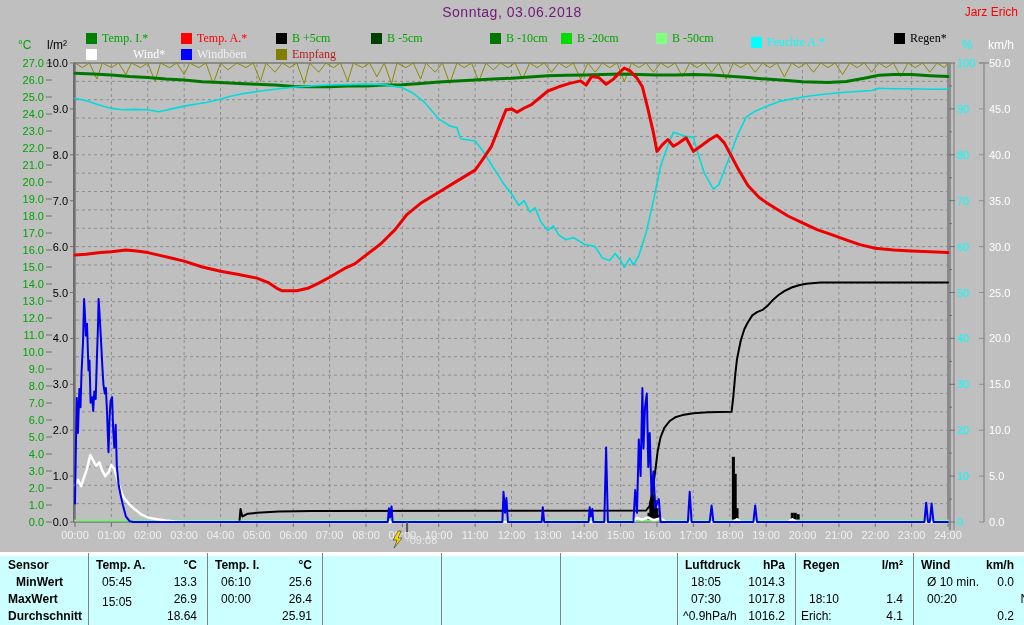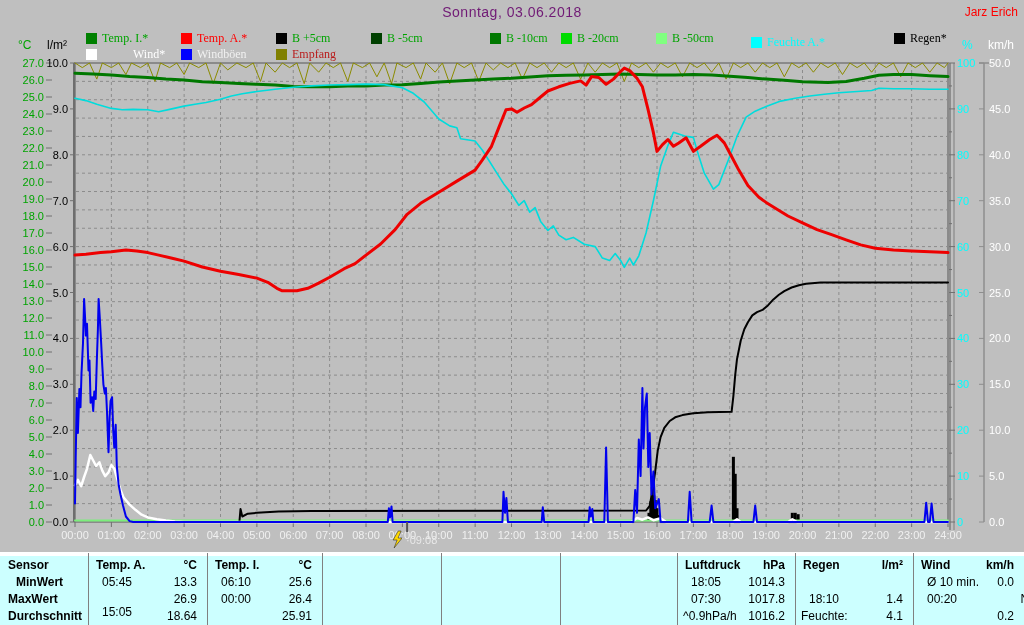--- a/index.html
+++ b/index.html
@@ -370,21 +370,21 @@
     <div class="tsep" style="left: 795px;"></div>
     <div class="tsep" style="left: 913px;"></div>
     <div class="tcell b" style="left: 8px; top: 1px;">Sensor</div>
     <div class="tcell b" style="left: 8px; top: 18px; margin-left: 8px;">MinWert</div>
     <div class="tcell b" style="left: 8px; top: 35px;">MaxWert</div>
     <div class="tcell b" style="left: 8px; top: 52px;">Durchschnitt</div>
     <div class="tcell b" style="left: 96px; top: 1px;">Temp. A.</div>
     <div class="tcell b r" style="left: 96px; top: 1px; width: 101px;">°C</div>
     <div class="tcell " style="left: 102px; top: 18px;">05:45</div>
     <div class="tcell r" style="left: 96px; top: 18px; width: 101px;">13.3</div>
-    <div class="tcell " style="left: 102px; top: 48px;">15:05</div>
+    <div class="tcell " style="left: 102px; top: 38px;">15:05</div>
     <div class="tcell r" style="left: 96px; top: 35px; width: 101px;">26.9</div>
     <div class="tcell r" style="left: 96px; top: 52px; width: 101px;">18.64</div>
     <div class="tcell b" style="left: 215px; top: 1px;">Temp. I.</div>
     <div class="tcell b r" style="left: 215px; top: 1px; width: 97px;">°C</div>
     <div class="tcell " style="left: 221px; top: 18px;">06:10</div>
     <div class="tcell r" style="left: 215px; top: 18px; width: 97px;">25.6</div>
     <div class="tcell " style="left: 221px; top: 35px;">00:00</div>
     <div class="tcell r" style="left: 215px; top: 35px; width: 97px;">26.4</div>
     <div class="tcell r" style="left: 215px; top: 52px; width: 97px;">25.91</div>
     <div class="tcell b" style="left: 685px; top: 1px;">Luftdruck</div>
@@ -392,21 +392,21 @@
     <div class="tcell " style="left: 691px; top: 18px;">18:05</div>
     <div class="tcell r" style="left: 685px; top: 18px; width: 100px;">1014.3</div>
     <div class="tcell " style="left: 691px; top: 35px;">07:30</div>
     <div class="tcell r" style="left: 685px; top: 35px; width: 100px;">1017.8</div>
     <div class="tcell " style="left: 683px; top: 52px;">^0.9hPa/h</div>
     <div class="tcell r" style="left: 685px; top: 52px; width: 100px;">1016.2</div>
     <div class="tcell b" style="left: 803px; top: 1px;">Regen</div>
     <div class="tcell b r" style="left: 803px; top: 1px; width: 100px;">l/m²</div>
     <div class="tcell " style="left: 809px; top: 35px;">18:10</div>
     <div class="tcell r" style="left: 803px; top: 35px; width: 100px;">1.4</div>
-    <div class="tcell " style="left: 801px; top: 52px;">Feuchte:</div>
+    <div class="tcell " style="left: 801px; top: 52px;">Erich:</div>
     <div class="tcell r" style="left: 803px; top: 52px; width: 100px;">4.1</div>
     <div class="tcell b" style="left: 921px; top: 1px;">Wind</div>
     <div class="tcell b r" style="left: 921px; top: 1px; width: 93px;">km/h</div>
     <div class="tcell " style="left: 927px; top: 18px;">Ø 10 min.</div>
     <div class="tcell r" style="left: 921px; top: 18px; width: 93px;">0.0</div>
     <div class="tcell " style="left: 927px; top: 35px;">00:20</div>
     <div class="tcell r" style="left: 962px; top: 35px; width: 93px;">N 11.3</div>
     <div class="tcell r" style="left: 921px; top: 52px; width: 93px;">0.2</div>
   </div>
 

